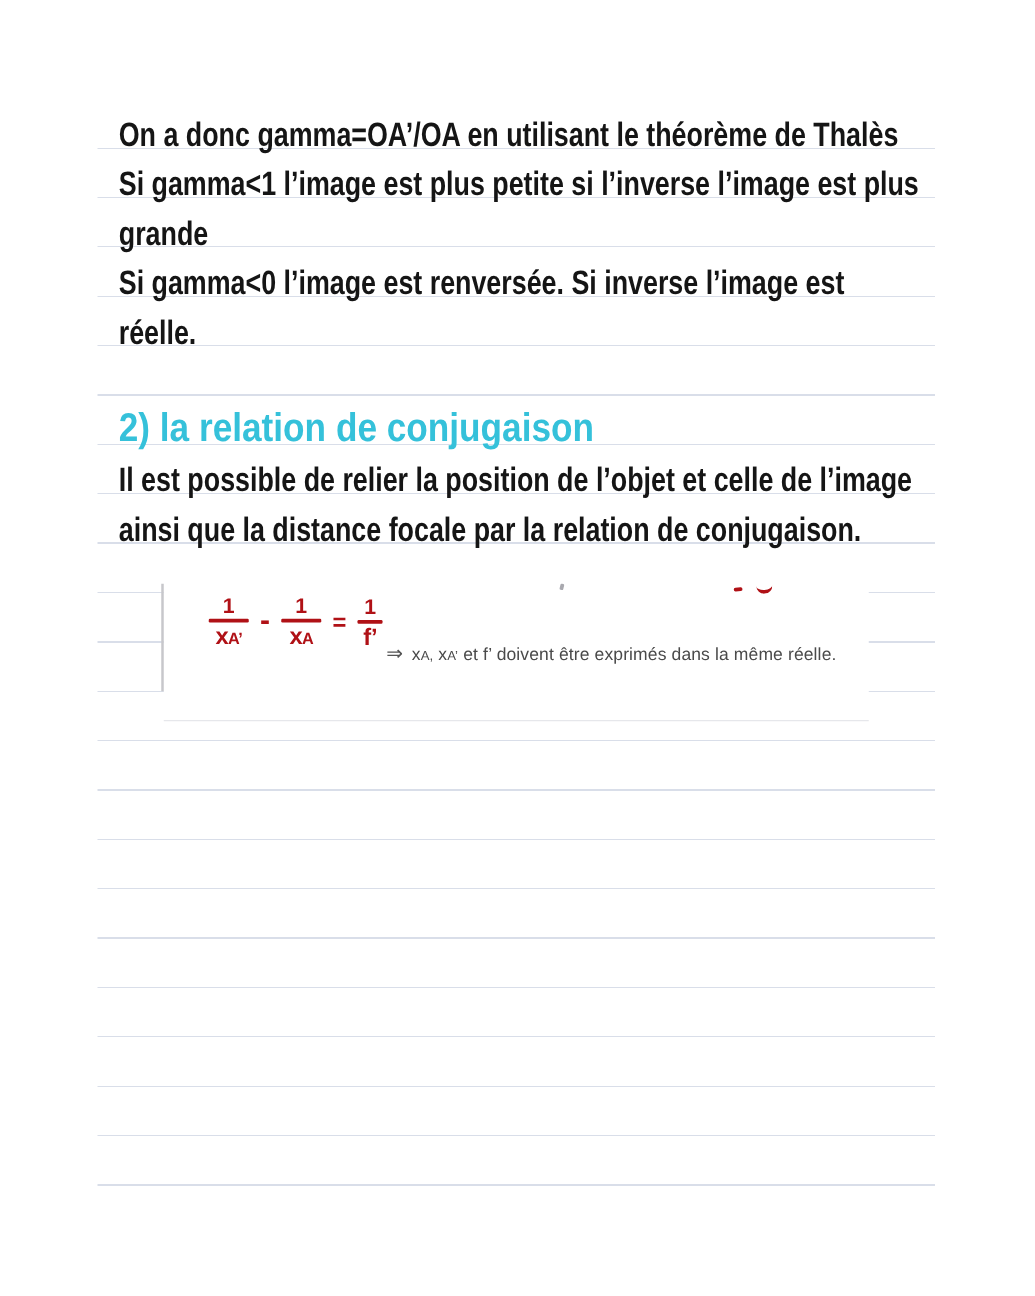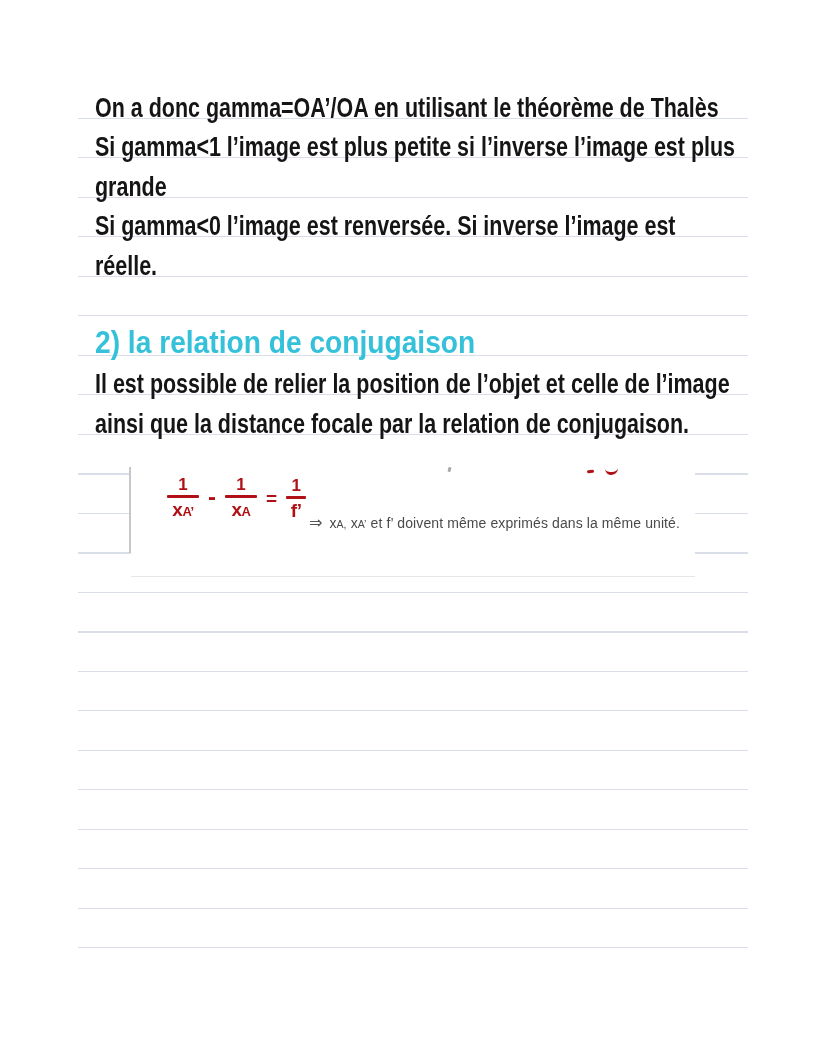--- a/index.html
+++ b/index.html
@@ -169,21 +169,21 @@
       <span class="op-equals">=</span>
       <span class="frac narrow">
         <span class="num">1</span>
         <span class="bar"></span>
         <span class="den">f’</span>
       </span>
     </div>
 
     <div class="formula-note">
       <span class="note-arrow">⇒</span>
-      <span class="note-body"><span>x</span><span class="note-sub">A,</span> <span>x</span><span class="note-sub">A’</span><span class="note-rest">et f’ doivent même exprimés dans la même unité.</span></span>
+      <span class="note-body"><span>x</span><span class="note-sub">A,</span> <span>x</span><span class="note-sub">A’</span><span class="note-rest">et f’ doivent être exprimés dans la même réelle.</span></span>
     </div>
 
   </div>
 
   <div class="artifact artifact-apostrophe"></div>
   <div class="artifact artifact-dash"></div>
   <div class="artifact artifact-swoosh"></div>
 
 </div>
 

